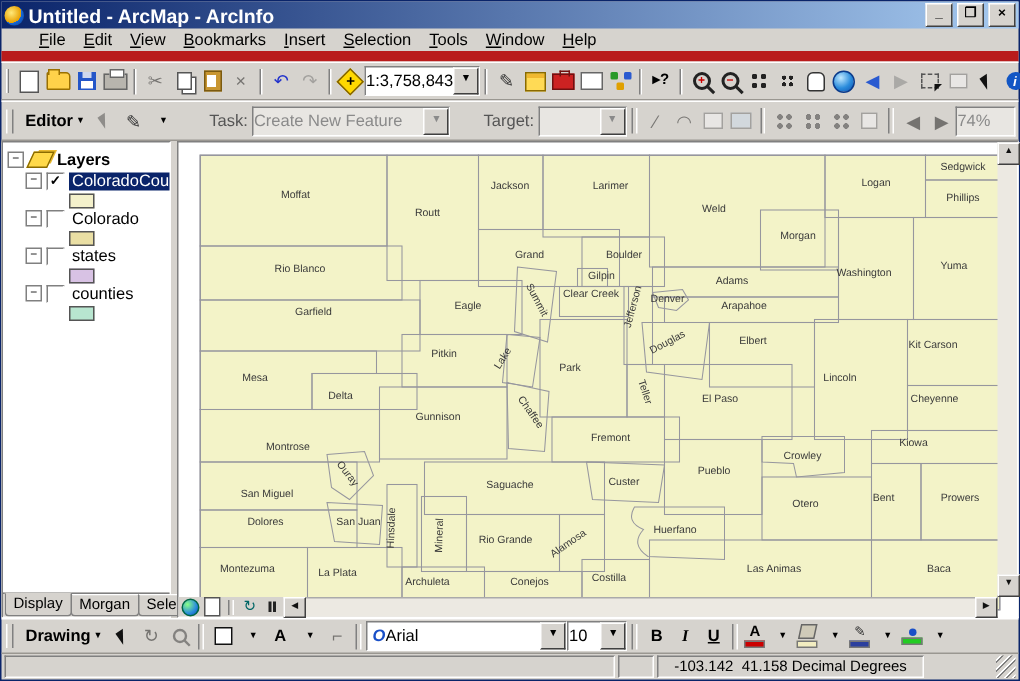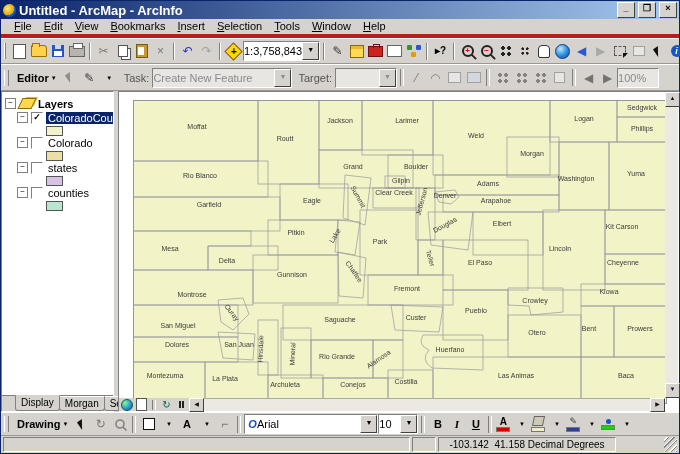--- a/index.html
+++ b/index.html
@@ -8,21 +8,21 @@
        user-select:none;position:relative}
   .win{position:absolute;inset:0;border:1px solid #0a246a;display:flex;flex-direction:column}
   
   .titlebar{height:18px;flex:0 0 18px;display:flex;align-items:center;gap:3px;padding:0 2px}
   .appicon{width:13px;height:13px;border-radius:50%;
      background:radial-gradient(circle at 35% 35%,#ffe97a,#e8a000 55%,#1667d8 56%,#0b3a8a);flex:0 0 13px}
   .title-text{color:#fff;font-weight:bold;font-size:13px;flex:1;white-space:nowrap;overflow:hidden}
   .winbtn{width:16px;height:14px;background:#d6d3ce;border:1px solid;border-color:#fff #404040 #404040 #fff;
      font-size:9px;line-height:11px;text-align:center;font-weight:bold;flex:0 0 16px}
   
-  .menubar{height:15px;flex:0 0 15px;display:flex;align-items:flex-start;padding-left:7px;border-bottom:4px solid #b91c1c}
+  .menubar{height:15px;flex:0 0 15px;display:flex;align-items:flex-end;padding-left:19px;border-bottom:7px solid #b91c1c}
   .menu-item{padding:1px 6px}
   
   .toolbar{display:flex;align-items:center;padding:0 2px;border-top:1px solid #fff;border-bottom:1px solid #9a9791}
   .tb1{height:24px;flex:0 0 24px}
   .tb2{height:25px;flex:0 0 25px}
   .grip{width:3px;height:16px;border-left:1px solid #fff;border-right:1px solid #808080;margin:0 4px 0 1px}
   .sep{width:2px;height:17px;border-left:1px solid #808080;border-right:1px solid #fff;margin:0 3px}
   .ti{width:19px;height:19px;display:flex;align-items:center;justify-content:center;position:relative;flex:0 0 19px}
   .ti.dis{opacity:.45}
   .g{font-size:12px;line-height:1}
@@ -75,21 +75,21 @@
   .toc-row{display:flex;align-items:center;height:13px;margin-bottom:1px;white-space:nowrap}
   .exp{width:9px;height:9px;flex:0 0 9px;border:1px solid #808080;background:#fff;font-size:8px;line-height:7px;text-align:center;margin-right:3px}
   .cbx{width:10px;height:10px;flex:0 0 10px;border:1px solid;border-color:#808080 #fff #fff #808080;background:#fff;
        font-size:9px;line-height:9px;text-align:center;font-weight:bold;margin-right:3px}
   .lyr-label{padding:0 2px}
   .lyr-label.sel{background:#0a246a;color:#fff}
   .layers-ico{width:12px;height:9px;background:#ffd94a;border:1px solid #8a6a00;transform:skewX(-25deg);
        box-shadow:2px -2px 0 -1px #e8b830;margin:0 4px 0 1px}
   .swatch-row{height:11px;display:flex;align-items:center}
   .swatch{width:15px;height:8px;border:1px solid #555}
-  .toc-tabs{height:15px;flex:0 0 15px;display:flex;align-items:flex-end;background:#d6d3ce;border-top:1px solid #808080;padding-left:13px}
+  .toc-tabs{height:15px;flex:0 0 15px;display:flex;align-items:flex-end;background:#d6d3ce;border-top:1px solid #808080;padding-left:1px}
   .tab{height:13px;line-height:13px;padding:0 5px;font-size:10px;background:#d6d3ce;border:1px solid #808080;border-top:1px solid #fff;
        border-radius:0 0 3px 3px;margin-right:-1px}
   .tab.active{height:14px;border-top:1px solid #d6d3ce;z-index:2;position:relative}
   .splitter{width:4px;flex:0 0 4px;background:#d6d3ce}
   .mappane{flex:1;position:relative;background:#fff;border:1px solid;border-color:#808080 #fff #fff #808080;min-width:0}
   .mapsvg{position:absolute;left:14px;top:8px}
   .cb{fill:none}
   .vscroll{position:absolute;right:0;top:0;bottom:13px;width:13px;background:#ece9e2;display:flex;flex-direction:column;justify-content:space-between}
   .hbar{position:absolute;left:0;right:13px;bottom:0;height:13px;background:#d6d3ce;display:flex;align-items:center}
   .sbtn{width:13px;height:12px;background:#d6d3ce;border:1px solid;border-color:#fff #404040 #404040 #fff;
@@ -106,21 +106,21 @@
   .tb3{height:22px;flex:0 0 22px}
   .lbl-btn{display:flex;align-items:center;padding:1px 4px;font-weight:bold}
   .colorbtn{display:flex;flex-direction:column;align-items:center;justify-content:center;width:16px}
   .colorbar{width:12px;height:3px;border:1px solid #777;margin-top:1px}
   
   .statusbar{height:15px;flex:0 0 15px;display:flex;align-items:stretch;gap:2px;padding:1px 2px 1px 2px}
   .spane{border:1px solid;border-color:#808080 #fff #fff #808080;display:flex;align-items:center;padding:0 4px;font-size:10px}
   .grip2{width:13px;background:
      repeating-linear-gradient(135deg,transparent 0 2px,#fff 2px 3px,#808080 3px 4px)}
   u{text-decoration:underline}
-  .tsk{color:#555;margin:0 3px 0 6px}
+  .tsk{color:#555;margin:0 3px 0 22px}
 </style>
 </head>
 <body>
 
 <div class="win">
 
   <div class="titlebar" style="background: linear-gradient(90deg, rgb(10, 36, 106), rgb(166, 202, 240));">
     <span class="appicon"></span>
     <span class="title-text">Untitled - ArcMap - ArcInfo</span>
     <span class="winbtn">_</span>
@@ -302,21 +302,21 @@
         <span class="i-cmdbox" style="width:9px;height:9px"></span>
       </span>
     <span class="sep"></span>
     <span class="ti dis">
         <span class="g">◀</span>
       </span>
     <span class="ti dis">
         <span class="g">▶</span>
       </span>
     <span class="combo disabled" style="width:40px">
-      <span class="val">100%</span>
+      <span class="val">74%</span>
       </span>
   </div>
 
   <div class="main">
     <div class="toc">
       <div class="toc-tree">
         <div class="toc-row">
           <span class="exp" style="margin-left:3px">−</span>
           <span class="layers-ico"></span>
           <span style="font-weight:bold">Layers</span>

